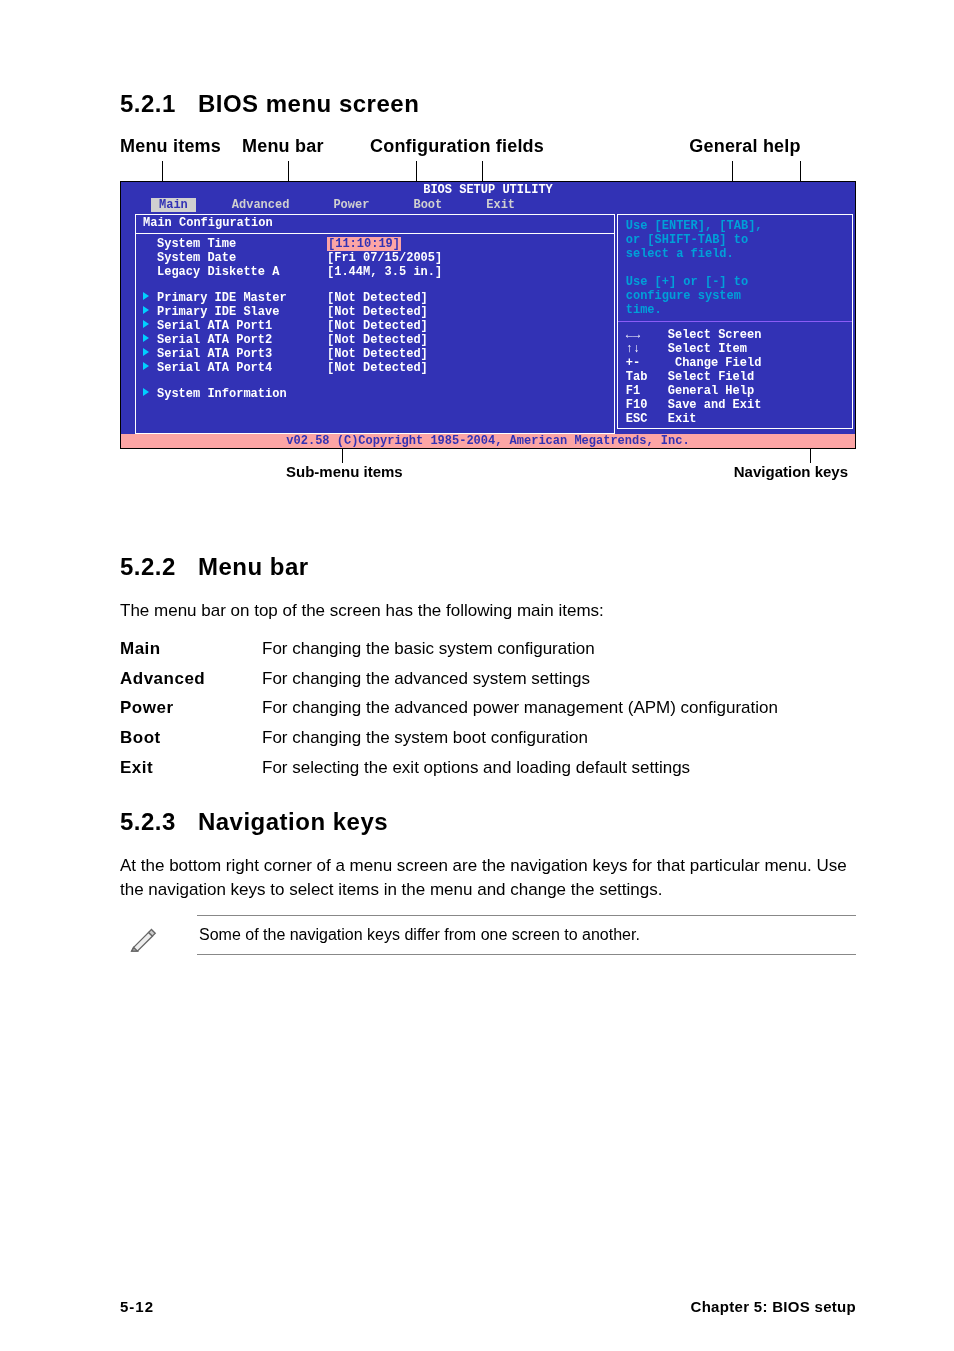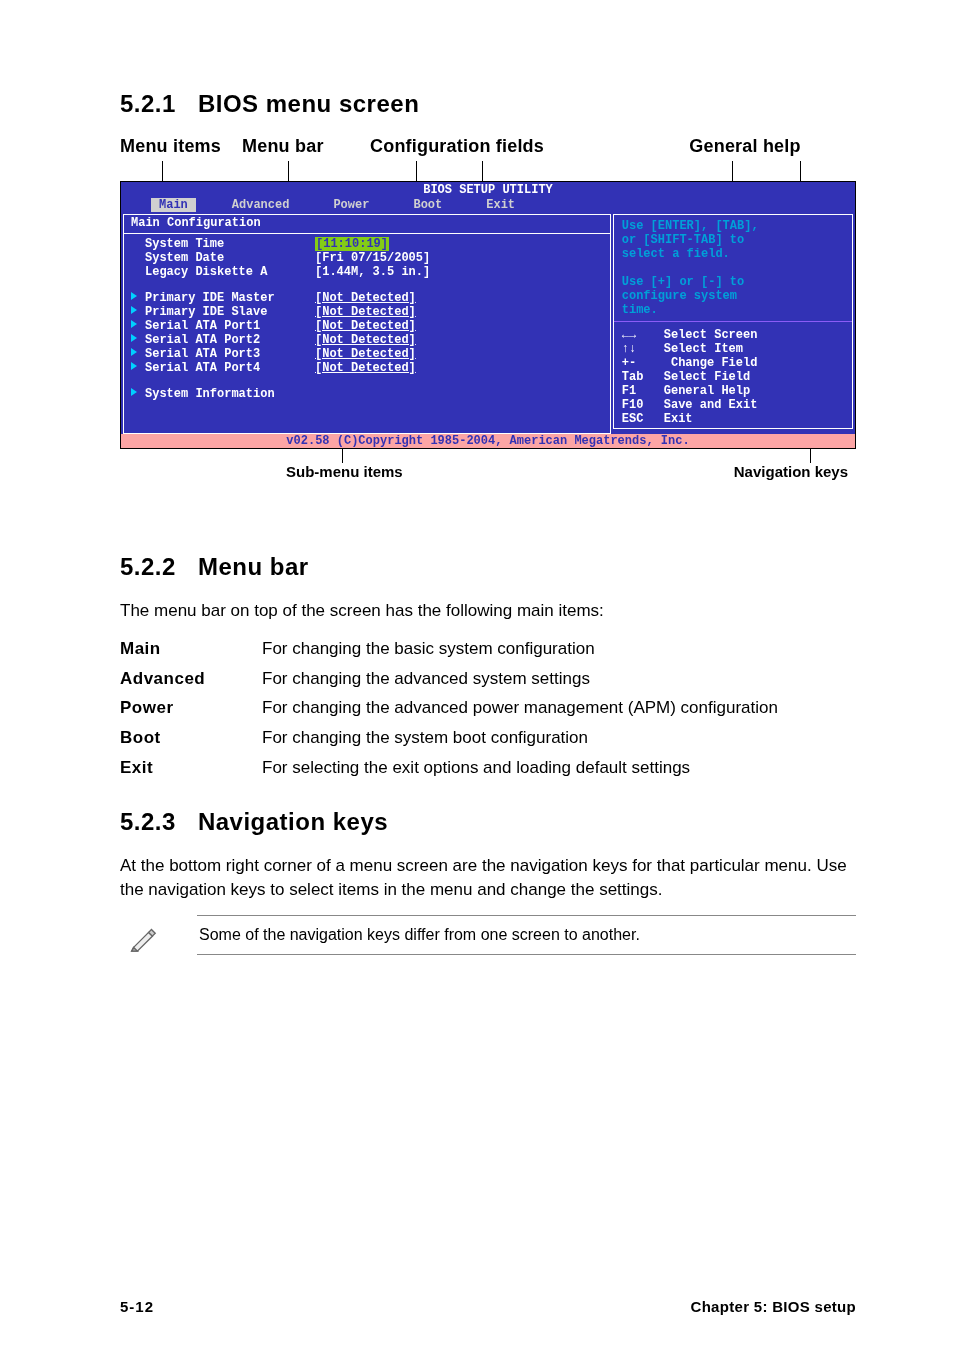--- a/index.html
+++ b/index.html
@@ -23,35 +23,35 @@
 
   
   .bios-box { background: #3232b5; color: #fff; font-family: "Courier New", monospace; font-size: 12px; font-weight: bold; border: 1px solid #000; position: relative; }
   .bios-title-row { text-align: center; background: #3232b5; position: relative; height: 16px; line-height:16px; }
   .bios-title-row .title { color:#fff; }
   .bios-menubar { display:flex; background:#3232b5; padding: 0 2px; }
   .bios-menubar .tab { padding: 0 8px; color:#d0d0d0; }
   .bios-menubar .tab.sel { background:#d0d0d0; color:#3232b5; }
   .bios-menubar .spacer-tab { width: 28px; }
 
-  .bios-body { display:flex; }
+  .bios-body { display:flex;padding-left:12px; }
   .bios-left { flex: 0 0 67%; }
   .bios-right { flex: 1; background:#3232b5; }
 
   .panel-outer { border: 1px solid #fff; margin: 2px 2px 0 2px; padding: 1px; }
   .panel-title { color:#fff; padding: 0 4px 2px 6px; }
   .pane-content { padding: 2px 6px 12px 6px; }
 
   
   .row { display:flex; white-space: pre; }
   .row .marker { width: 14px; color:#fff; }
   .row .label  { width: 170px; color:#fff; }
   .row .value  { color:#fff; }
-  .row.selected .value { background:#84cc16; color:#3232b5; padding:0 1px; }
-  .cyan { color:#00d0ff;text-decoration:underline; }
+  .row.selected .value { background:#fca5a5; color:#3232b5; padding:0 1px; }
+  .cyan { color:#00d0ff; }
 
   .help-box { border:1px solid #fff; margin: 2px 2px 0 0; }
   .help-content { padding: 4px 8px; color:#00a0d8; }
   .help-keys { padding: 6px 8px 2px 8px; }
   .help-keys .krow { display:flex; white-space:pre; }
   .help-keys .k-key { width: 42px; color:#fff; }
   .help-keys .k-txt { color:#fff; }
   .help-top { border-bottom:1px solid #8b5cf6; }
 
   .bios-footer { text-align:center; background:#fca5a5; color:#3232b5; padding: 0; font-weight:bold; }

